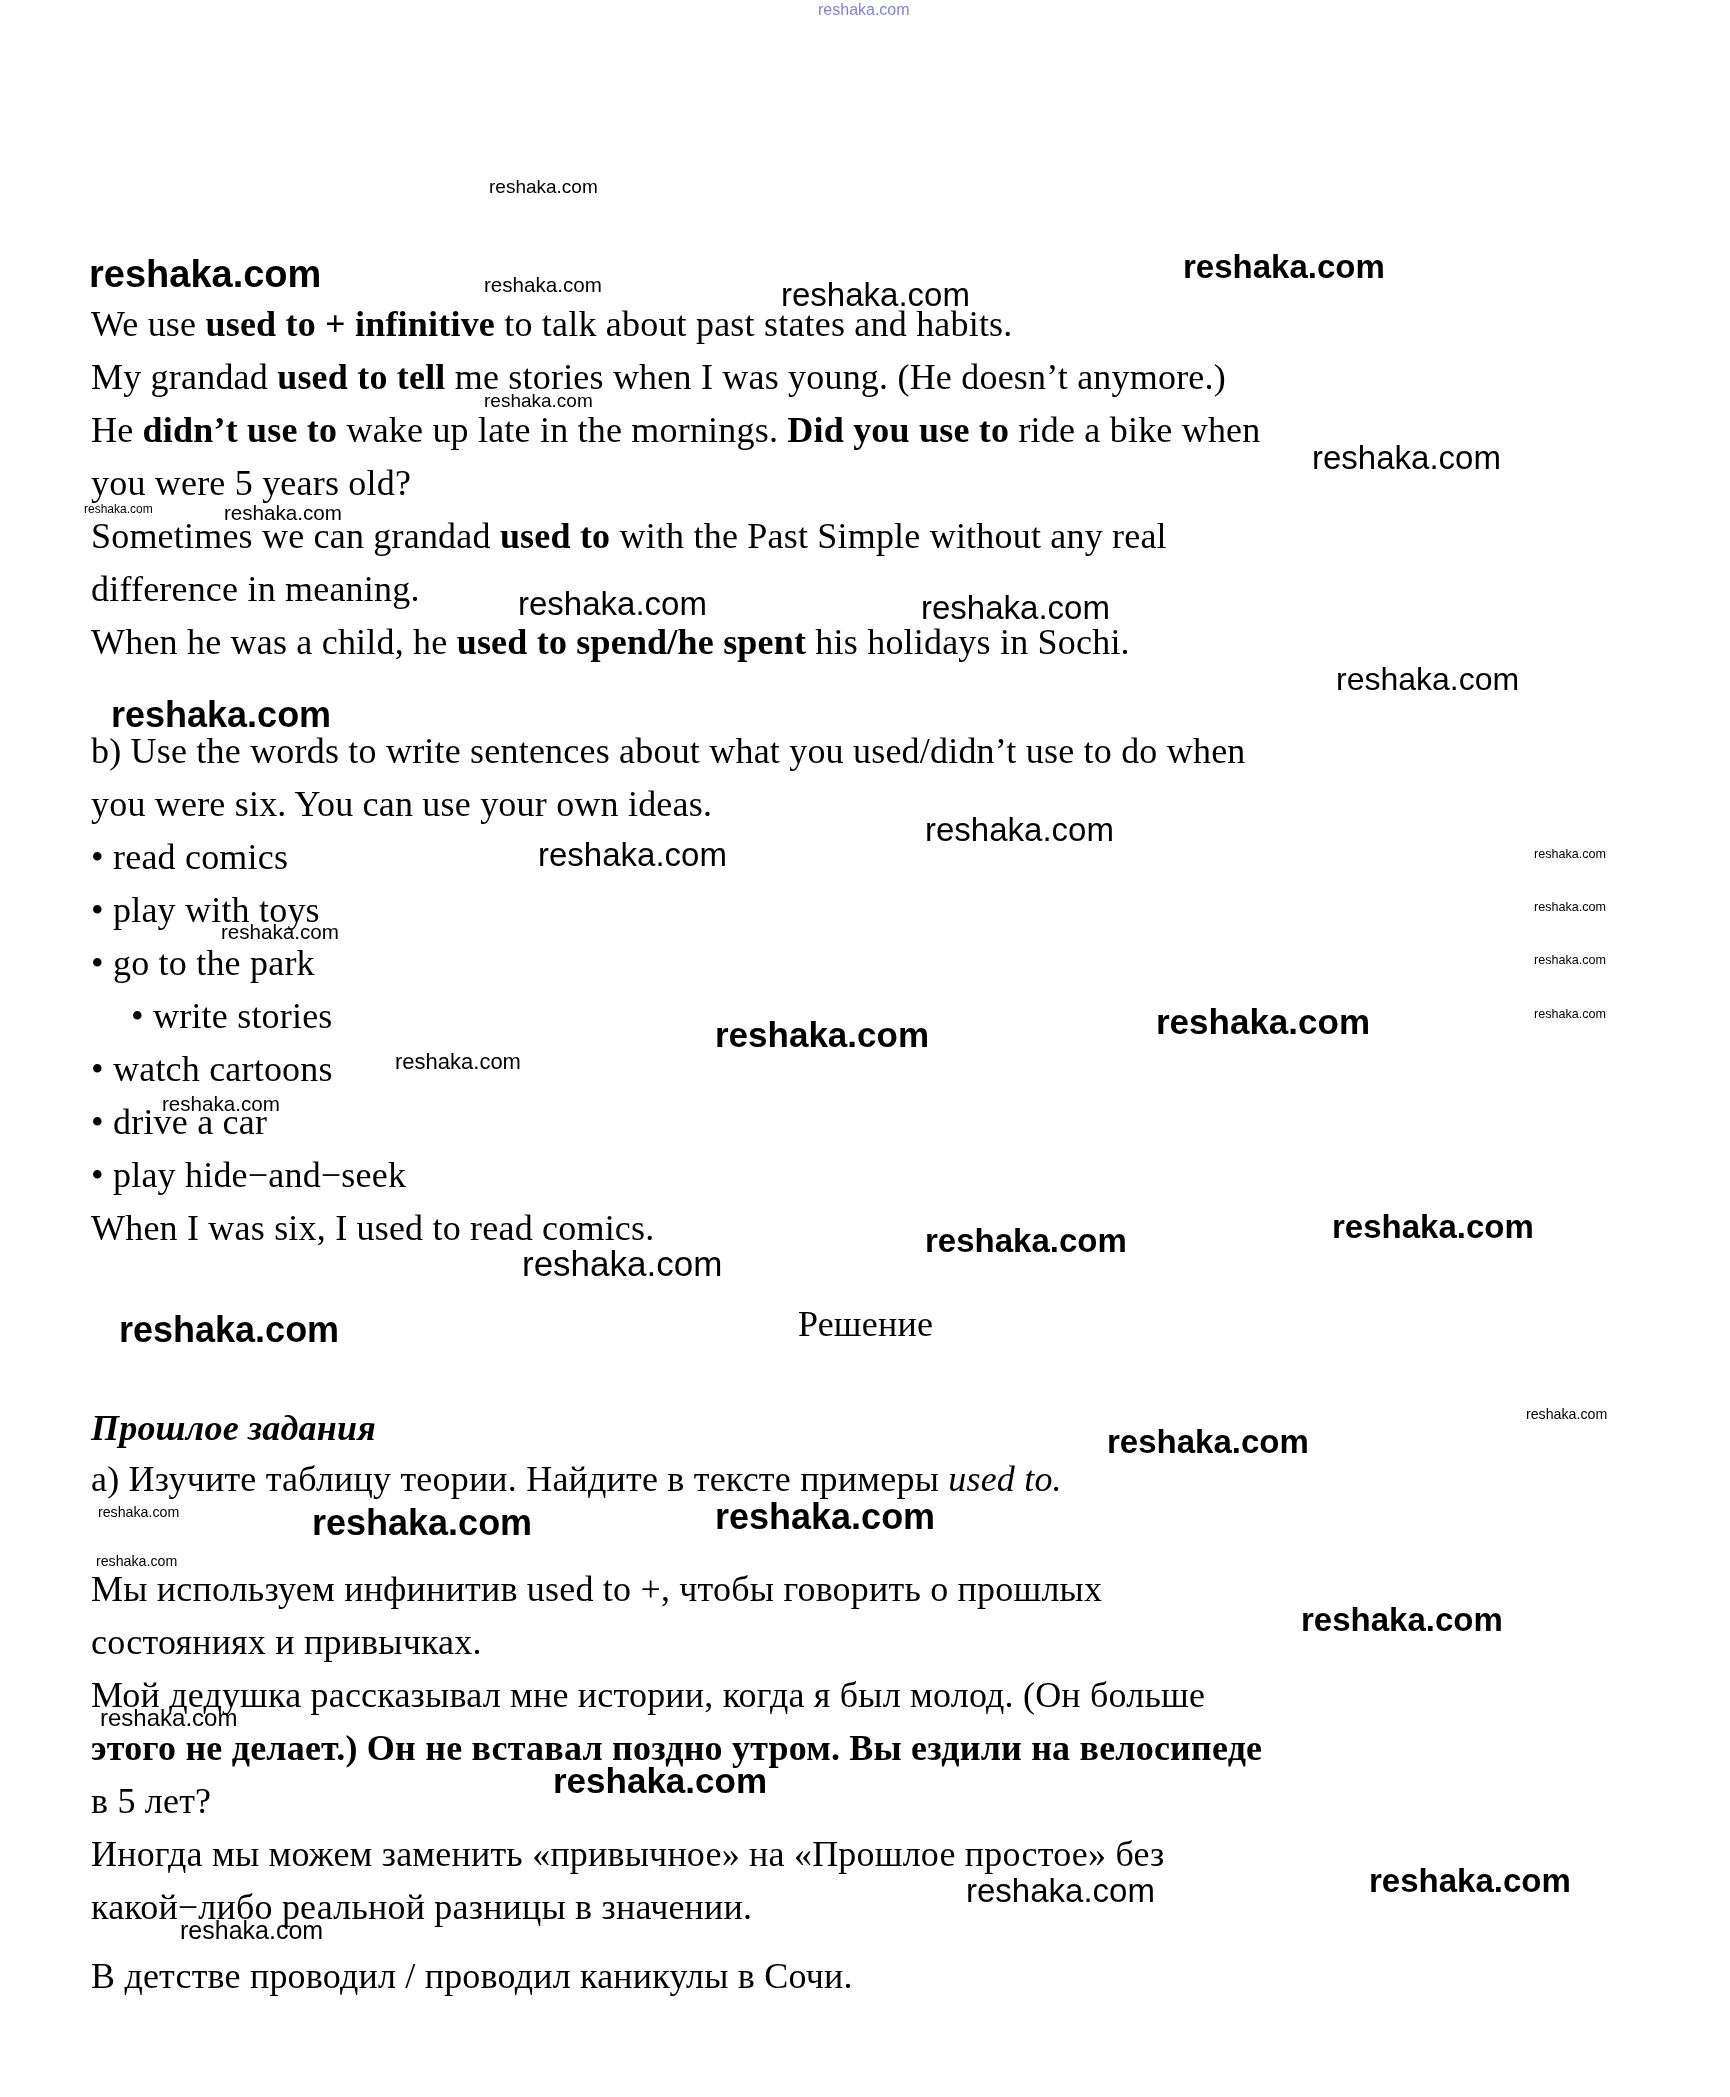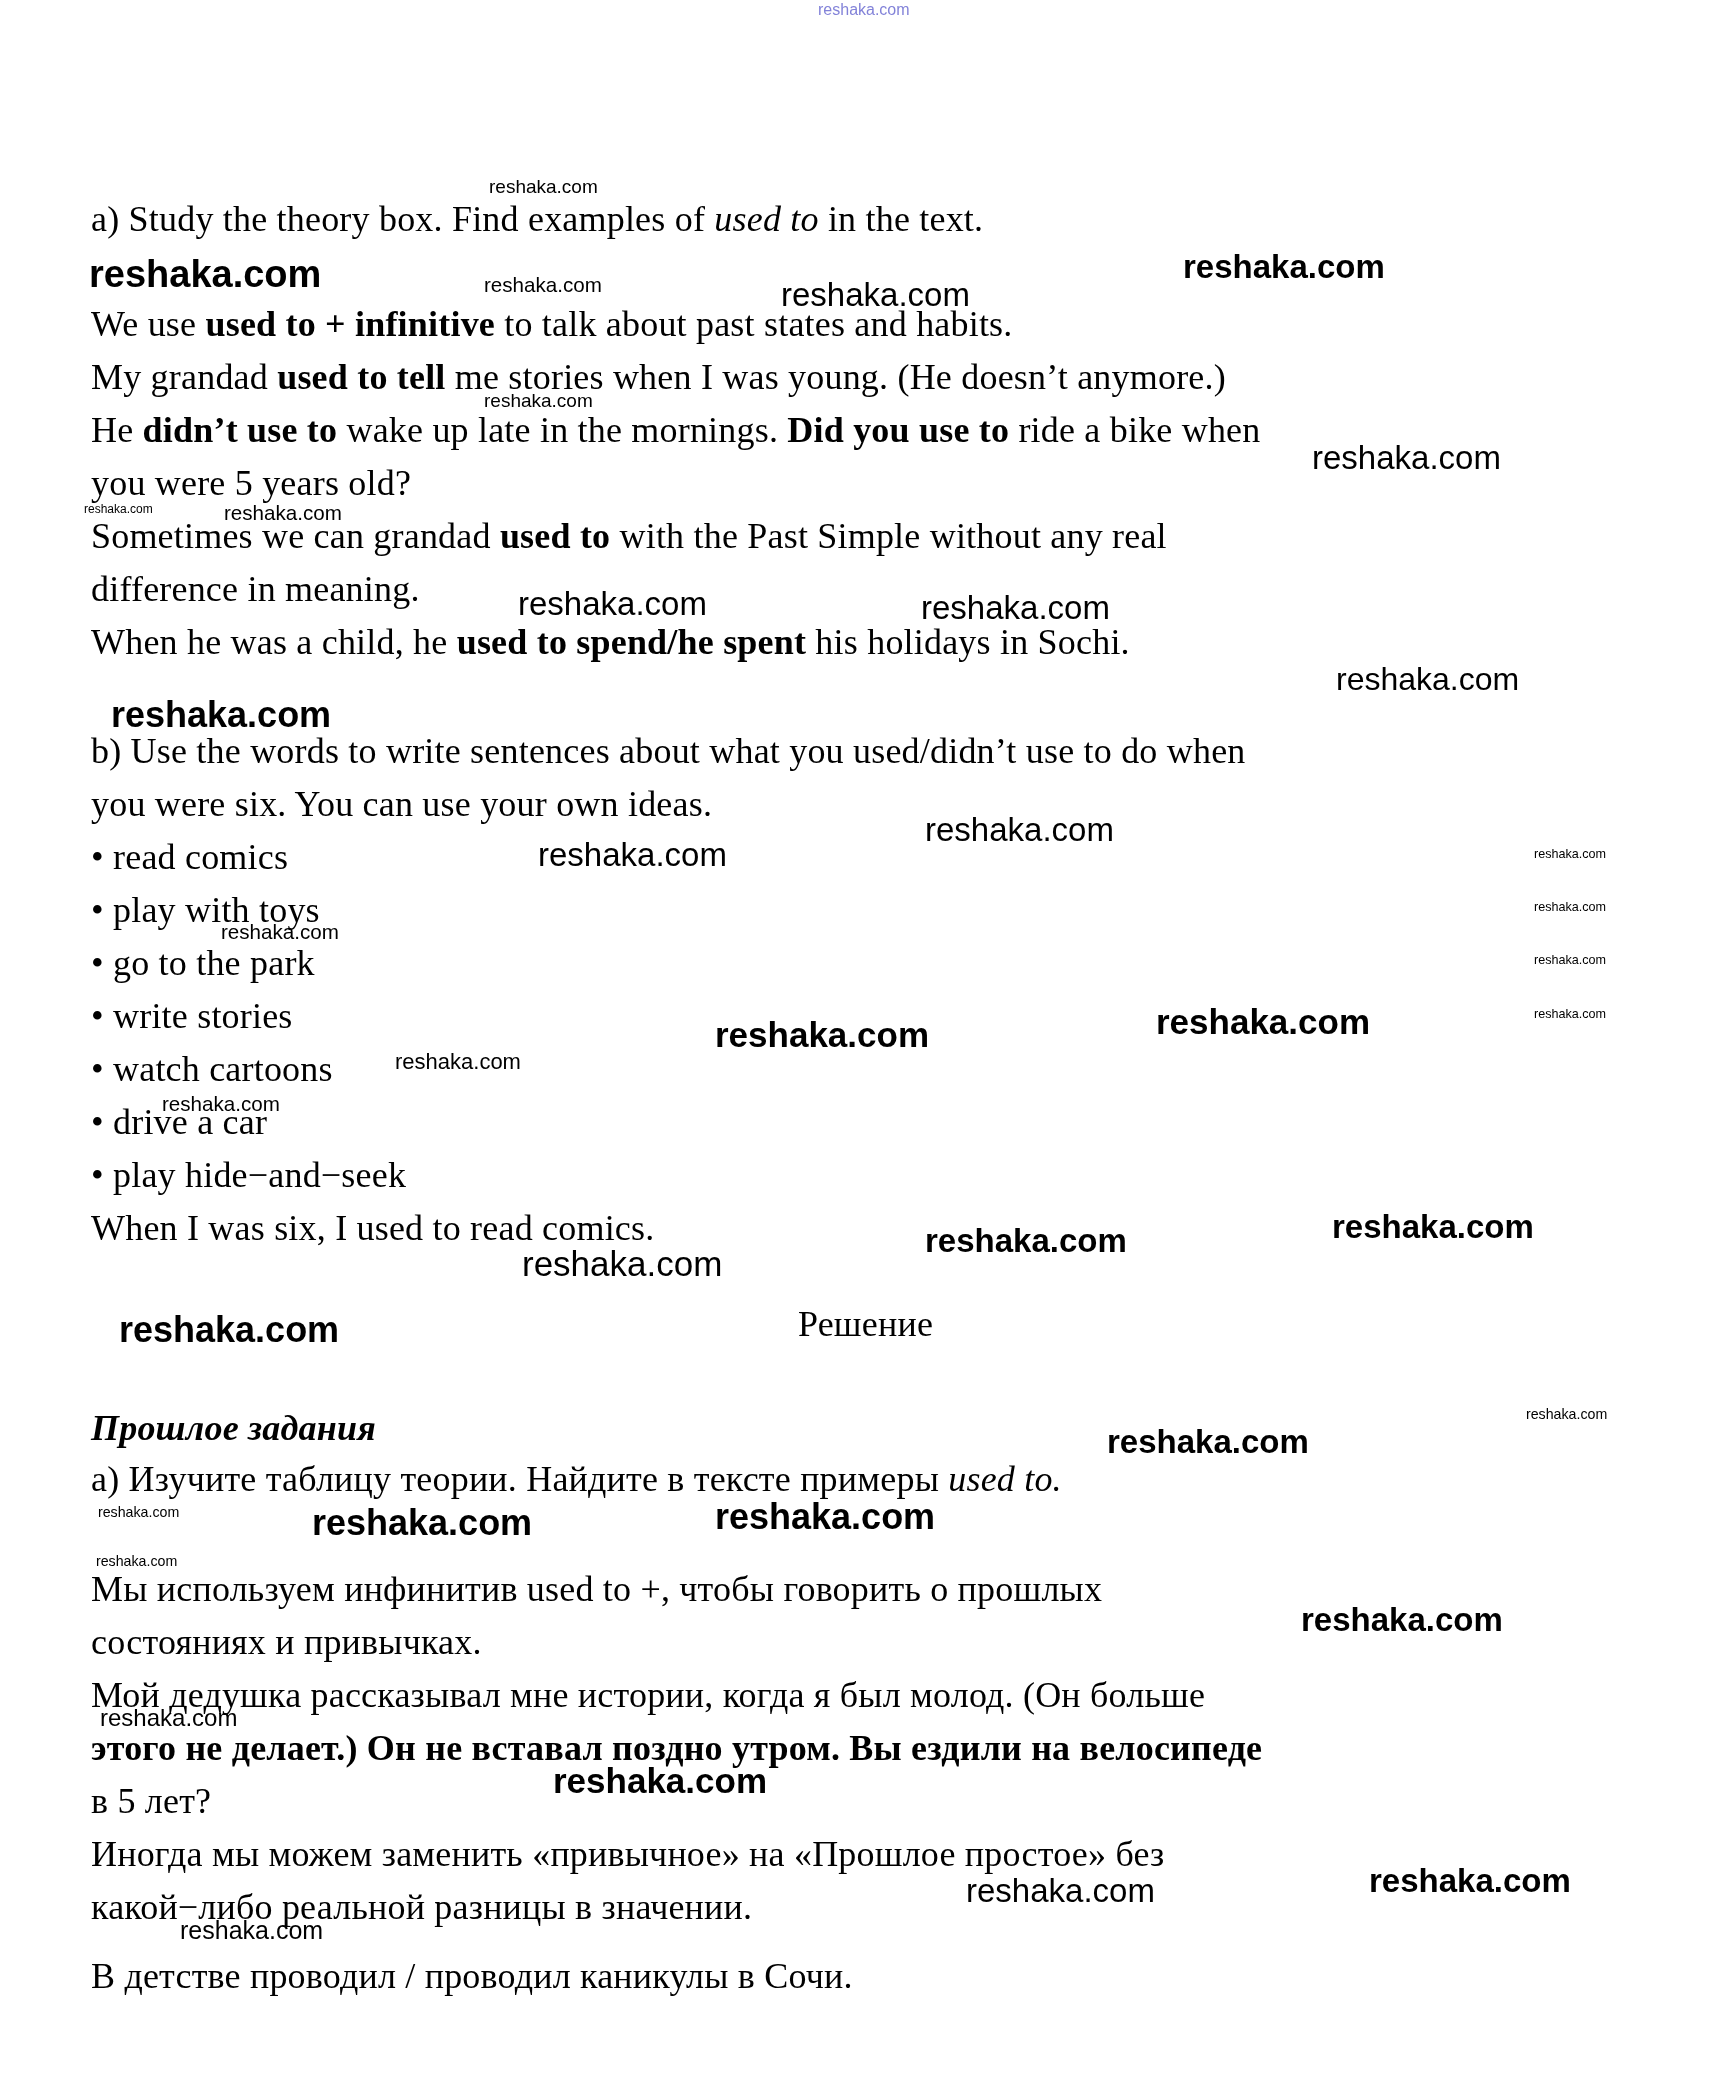--- a/index.html
+++ b/index.html
@@ -84,42 +84,41 @@
       <div class="wm" style="left: 96px; top: 1554px; font-size: 14.2px; font-weight: 400; color: rgb(0, 0, 0);">reshaka.com</div>
       <div class="wm" style="left: 1301px; top: 1603px; font-size: 33px; font-weight: 700; color: rgb(0, 0, 0);">reshaka.com</div>
       <div class="wm" style="left: 100px; top: 1706px; font-size: 24px; font-weight: 400; color: rgb(0, 0, 0);">reshaka.com</div>
       <div class="wm" style="left: 553px; top: 1763px; font-size: 35px; font-weight: 700; color: rgb(0, 0, 0);">reshaka.com</div>
       <div class="wm" style="left: 966px; top: 1874px; font-size: 33px; font-weight: 400; color: rgb(0, 0, 0);">reshaka.com</div>
       <div class="wm" style="left: 1369px; top: 1864px; font-size: 33px; font-weight: 700; color: rgb(0, 0, 0);">reshaka.com</div>
       <div class="wm" style="left: 180px; top: 1918px; font-size: 25px; font-weight: 400; color: rgb(0, 0, 0);">reshaka.com</div>
     </div>
 
 
-  <div class="line" style="top:199px"><span>a) Study the theory box. Find examples of </span><span class="seg-i">used to</span><span> in the text.</span></div>
 
   <div id="theory-block">
       <div class="line" style="top: 304px;"><span>We use </span><span class="seg-b">used to + infinitive</span><span> to talk about past states and habits.</span></div>
       <div class="line" style="top: 357px;"><span>My grandad </span><span class="seg-b">used to tell</span><span> me stories when I was young. (He doesn’t anymore.)</span></div>
       <div class="line" style="top: 410px;"><span>He </span><span class="seg-b">didn’t use to</span><span> wake up late in the mornings. </span><span class="seg-b">Did you use to</span><span> ride a bike when</span></div>
       <div class="line" style="top: 463px;"><span>you were 5 years old?</span></div>
       <div class="line" style="top: 516px;"><span>Sometimes we can grandad </span><span class="seg-b">used to</span><span> with the Past Simple without any real</span></div>
       <div class="line" style="top: 569px;"><span>difference in meaning.</span></div>
       <div class="line" style="top: 622px;"><span>When he was a child, he </span><span class="seg-b">used to spend/he spent</span><span> his holidays in Sochi.</span></div>
     </div>
 
   <div id="task-b-intro">
       <div class="line" style="top: 731px;">b) Use the words to write sentences about what you used/didn’t use to do when</div>
       <div class="line" style="top: 784px;">you were six. You can use your own ideas.</div>
     </div>
 
   <div id="bullet-list">
       <div class="line" style="top: 837px;"><span>• </span><span>read comics</span></div>
       <div class="line" style="top: 890px;"><span>• </span><span>play with toys</span></div>
       <div class="line" style="top: 943px;"><span>• </span><span>go to the park</span></div>
-      <div class="line" style="top: 996px;"><span>• </span><span>write stories</span></div>
+      <div class="line" style="top: 996px; margin-left: 40px;"><span>• </span><span>write stories</span></div>
       <div class="line" style="top: 1049px;"><span>• </span><span>watch cartoons</span></div>
       <div class="line" style="top: 1102px;"><span>• </span><span>drive a car</span></div>
       <div class="line" style="top: 1155px;"><span>• </span><span>play hide−and−seek</span></div>
     </div>
 
   <div class="line" style="top:1208px">When I was six, I used to read comics.</div>
 
   <div class="line centered heading-solution" style="top:1304px">Решение</div>
 
   <div class="line heading-translation" style="top:1408px">Прошлое задания</div>

